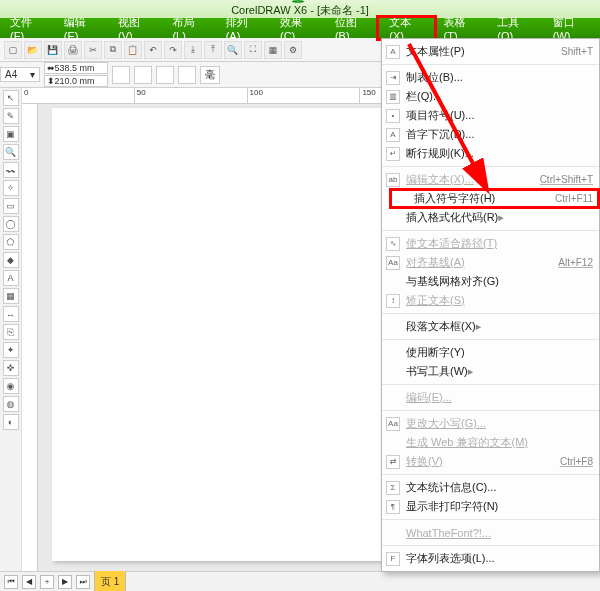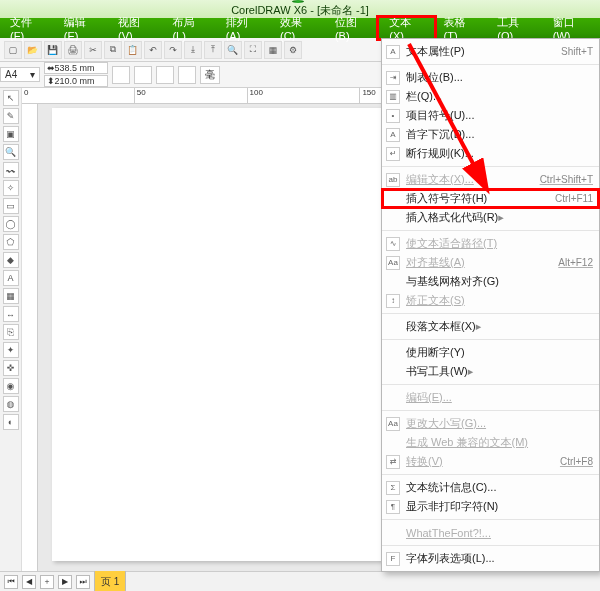--- a/index.html
+++ b/index.html
@@ -32,21 +32,21 @@
   .statusrow .nb { width: 14px; height: 14px; border: 1px solid #bbb; background: #fff; display:flex;align-items:center;justify-content:center;font-size:8px; }
   
   .dropdown { position: absolute; top: 38px; left: 381px; width: 219px; background: #fdfdfd; border: 1px solid #b8b8b8; box-shadow: 3px 3px 6px rgba(0,0,0,.25); z-index: 50; font-size: 11px; color: #222; }
   .dropdown .sect { padding: 3px 0; border-top: 1px solid #e4e4e4; }
   .dropdown .sect:first-child { border-top: none; }
   .dropdown .item { display: flex; align-items: center; height: 19px; padding: 0 6px 0 24px; position: relative; }
   .dropdown .item.dis { color: #b0b0b0; text-decoration: underline; }
   .dropdown .item .ic { position: absolute; left: 4px; width: 14px; height: 14px; border: 1px solid #ccc; background: #fff; font-size: 8px; display:flex;align-items:center;justify-content:center;color:#666; }
   .dropdown .item .sc { margin-left: auto; color: #888; font-size: 10px; }
   .dropdown .item .arr::after { content: "▸"; margin-left: auto; color: #888; }
-  .dropdown .item.highlight { outline: 3px solid #ff0000; outline-offset: -2px; background: #fff; z-index: 2; }
+  .dropdown .item.highlight { outline: 3px solid #ff0000; outline-offset: -2px; background: #fff; z-index: 2; margin-left: 8px; }
   
   .arrow-anno { position: absolute; top: 44px; left: 404px; z-index: 100; pointer-events: none; }
   .arrow-anno svg { overflow: visible; }
 </style>
 </head>
 <body>
 
 <div class="titlebar">
   <div class="logo"></div>
   <span>CorelDRAW X6 - [未命名 -1]</span>

